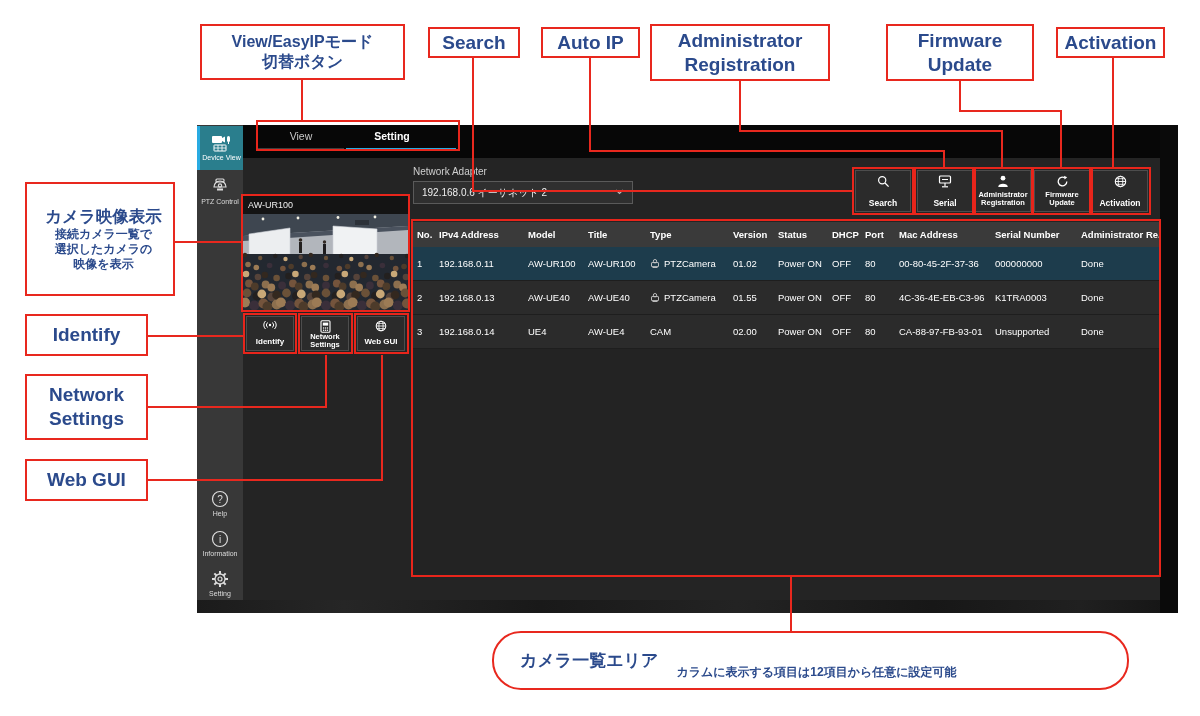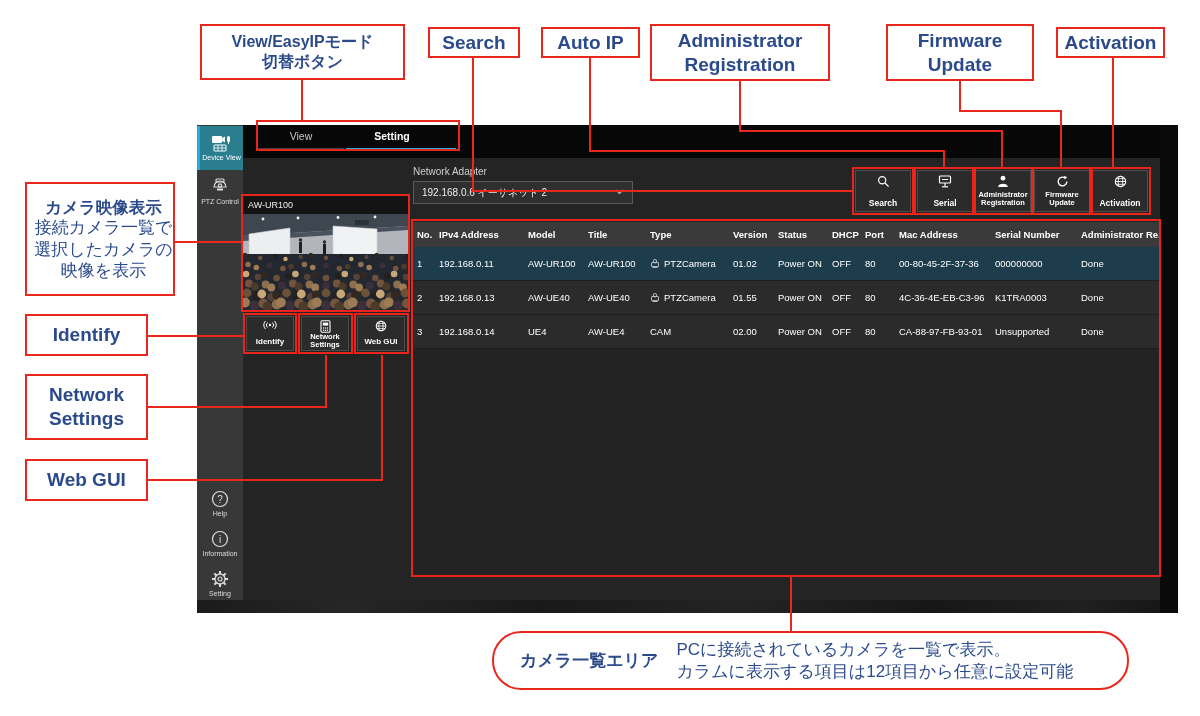--- a/index.html
+++ b/index.html
@@ -8,21 +8,21 @@
     font-family:"Liberation Sans", sans-serif;
   }
   
   .callout{
     position:absolute;background:#fff;border:2px solid #e8281e;color:#2b4a8c;
     display:flex;flex-direction:column;align-items:center;justify-content:center;
     font-weight:bold;text-align:center;line-height:1.25;box-sizing:border-box;z-index:30;
   }
   .callout .big{font-size:19px;}
   .callout .jp{font-size:16px;}
-  .callout .jp-small{font-size:17px;font-weight:normal;}
+  .callout .jp-small{font-size:12px;font-weight:bold;}
   .conn{position:absolute;background:#e8281e;z-index:25;}
   .redbox{position:absolute;border:2px solid #e8251b;box-sizing:border-box;z-index:20;background:transparent;pointer-events:none;}
   
   .app{position:absolute;left:197px;top:125px;width:981px;height:475px;background:#242424;z-index:1;}
   .app-bottom{position:absolute;left:197px;top:600px;width:981px;height:13px;z-index:1;
     background:linear-gradient(90deg,#1b1b1b,#262626 15%,#191919 35%,#232323 55%,#171717 75%,#202020 90%,#141414);}
   .gutter{position:absolute;left:1160px;top:125px;width:18px;height:488px;background:#0a0a0a;z-index:2;}
   .tabbar{position:absolute;left:243px;top:125px;width:917px;height:33px;background:#070707;z-index:3;}
   .tab{position:absolute;top:130px;height:18px;font-size:10.5px;z-index:4;color:#c9c9c9;text-align:center;cursor:default;}
   .tab.active{color:#fff;font-weight:bold;}
@@ -499,21 +499,21 @@
   <div class="callout" style="left:25px;top:374px;width:123px;height:66px;">
     <span class="big">Network</span>
     <span class="big">Settings</span>
   </div>
   <div class="callout" style="left:25px;top:459px;width:123px;height:42px;">
     <span class="big">Web GUI</span>
   </div>
   <div class="callout" style="left:492px;top:631px;width:637px;height:59px;flex-direction:row;justify-content:flex-start;gap:18px;padding-left:26px;border-radius:29px;">
     <span class="jp" style="font-size:17px;white-space:nowrap;">カメラ一覧エリア</span>
     <span style="text-align:left;">
-      <span class="jp-small">PCに接続されているカメラを一覧で表示。</span><br>
+      <br>
       <span class="jp-small">カラムに表示する項目は12項目から任意に設定可能</span>
     </span>
   </div>
 
   <div class="conn" style="left:301px;top:80px;width:2px;height:41px;"></div>
   <div class="conn" style="left:472px;top:58px;width:2px;height:134px;"></div>
   <div class="conn" style="left:472px;top:190px;width:382px;height:2px;"></div>
   <div class="conn" style="left:589px;top:58px;width:2px;height:94px;"></div>
   <div class="conn" style="left:589px;top:150px;width:356px;height:2px;"></div>
   <div class="conn" style="left:943px;top:150px;width:2px;height:18px;"></div>

